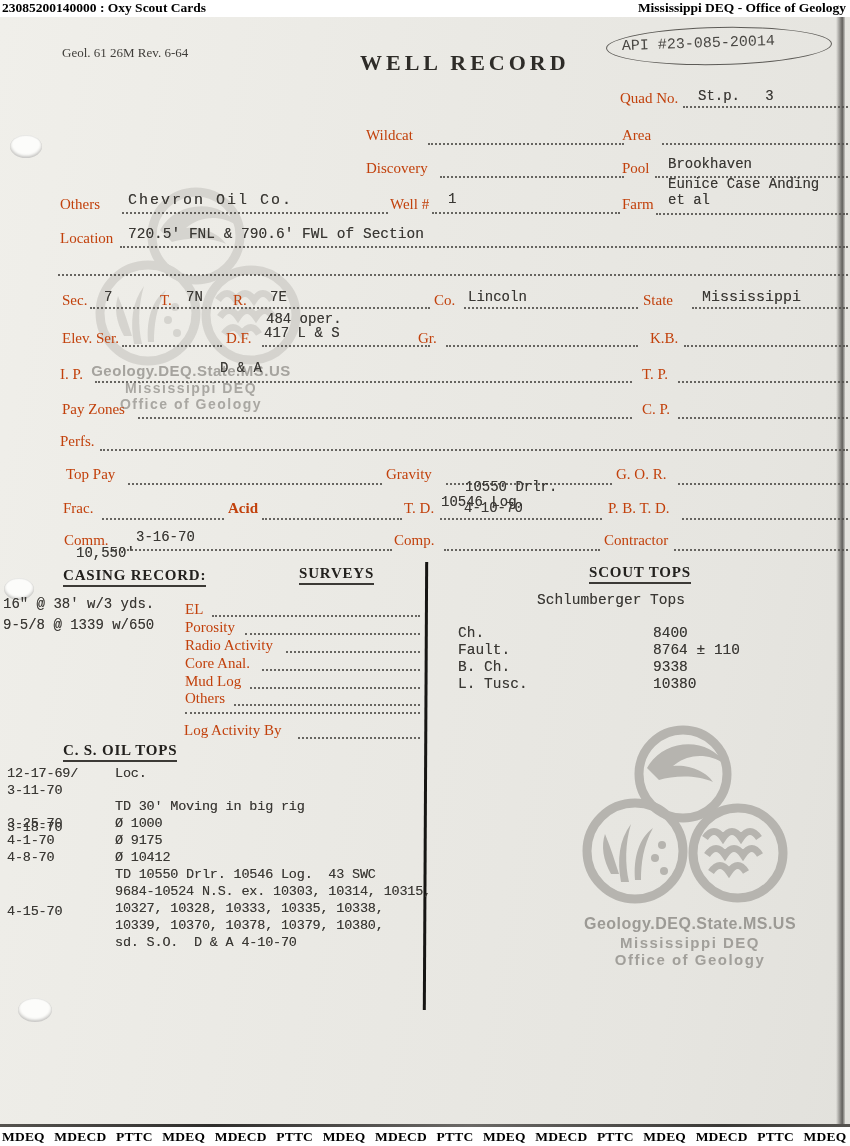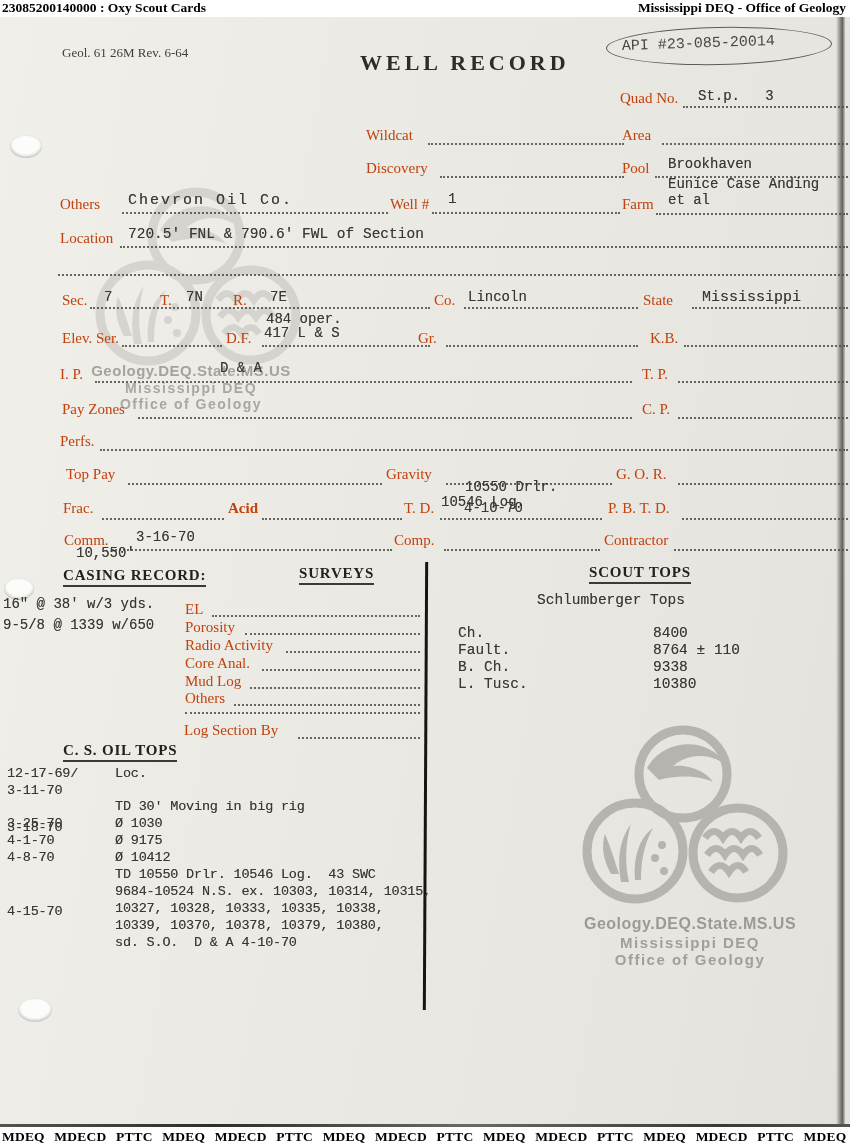--- a/index.html
+++ b/index.html
@@ -223,21 +223,21 @@
 <div class="dl" style="left:245px;top:633px;width:175px;"></div>
 <div class="lbl" style="left:185px;top:637px;">Radio Activity</div>
 <div class="dl" style="left:286px;top:651px;width:134px;"></div>
 <div class="lbl" style="left:185px;top:655px;">Core Anal.</div>
 <div class="dl" style="left:262px;top:669px;width:158px;"></div>
 <div class="lbl" style="left:185px;top:673px;">Mud Log</div>
 <div class="dl" style="left:250px;top:687px;width:170px;"></div>
 <div class="lbl" style="left:185px;top:690px;">Others</div>
 <div class="dl" style="left:234px;top:704px;width:186px;"></div>
 <div class="dl" style="left:185px;top:712px;width:235px;"></div>
-<div class="lbl" style="left:184px;top:722px;">Log Section By</div>
+<div class="lbl" style="left:184px;top:722px;">Log Activity By</div>
 <div class="dl" style="left:298px;top:737px;width:122px;"></div>
 
 <div class="hd" style="left:589px;top:564px;">SCOUT TOPS</div>
 <div class="val f145" style="left:537px;top:592px;">Schlumberger Tops</div>
 <div class="val f145" style="left:458px;top:625px;">Ch.</div>
 <div class="val f145" style="left:653px;top:625px;">8400</div>
 <div class="val f145" style="left:458px;top:642px;">Fault.</div>
 <div class="val f145" style="left:653px;top:642px;">8764 ± 110</div>
 <div class="val f145" style="left:458px;top:659px;">B. Ch.</div>
 <div class="val f145" style="left:653px;top:659px;">9338</div>
@@ -245,21 +245,21 @@
 <div class="val f145" style="left:653px;top:676px;">10380</div>
 
 <div class="hd" style="left:63px;top:742px;">C. S. OIL TOPS</div>
 <div class="val f135" style="left:7px;top:766px;">12-17-69/</div>
 <div class="val f135" style="left:115px;top:766px;">Loc.</div>
 <div class="val f135" style="left:7px;top:783px;">3-11-70</div>
 <div class="val f135" style="left:115px;top:783px;"></div>
 <div class="val f135" style="left:7px;top:820px;">3-18-70</div>
 <div class="val f135" style="left:115px;top:799px;">TD 30' Moving in big rig</div>
 <div class="val f135" style="left:7px;top:816px;">3-25-70</div>
-<div class="val f135" style="left:115px;top:816px;">Ø 1030</div>
+<div class="val f135" style="left:115px;top:816px;">Ø 1000</div>
 <div class="val f135" style="left:7px;top:833px;">4-1-70</div>
 <div class="val f135" style="left:115px;top:833px;">Ø 9175</div>
 <div class="val f135" style="left:7px;top:850px;">4-8-70</div>
 <div class="val f135" style="left:115px;top:850px;text-align:right;">Ø 10412</div>
 <div class="val f135" style="left:7px;top:904px;">4-15-70</div>
 <div class="val f135" style="left:115px;top:867px;">TD 10550 Drlr. 10546 Log.  43 SWC</div>
 <div class="val f135" style="left:115px;top:884px;">9684-10524 N.S. ex. 10303, 10314, 10315,</div>
 <div class="val f135" style="left:115px;top:901px;">10327, 10328, 10333, 10335, 10338,</div>
 <div class="val f135" style="left:115px;top:918px;">10339, 10370, 10378, 10379, 10380,</div>
 <div class="val f135" style="left:115px;top:935px;">sd. S.O.  D &amp; A 4-10-70</div>

